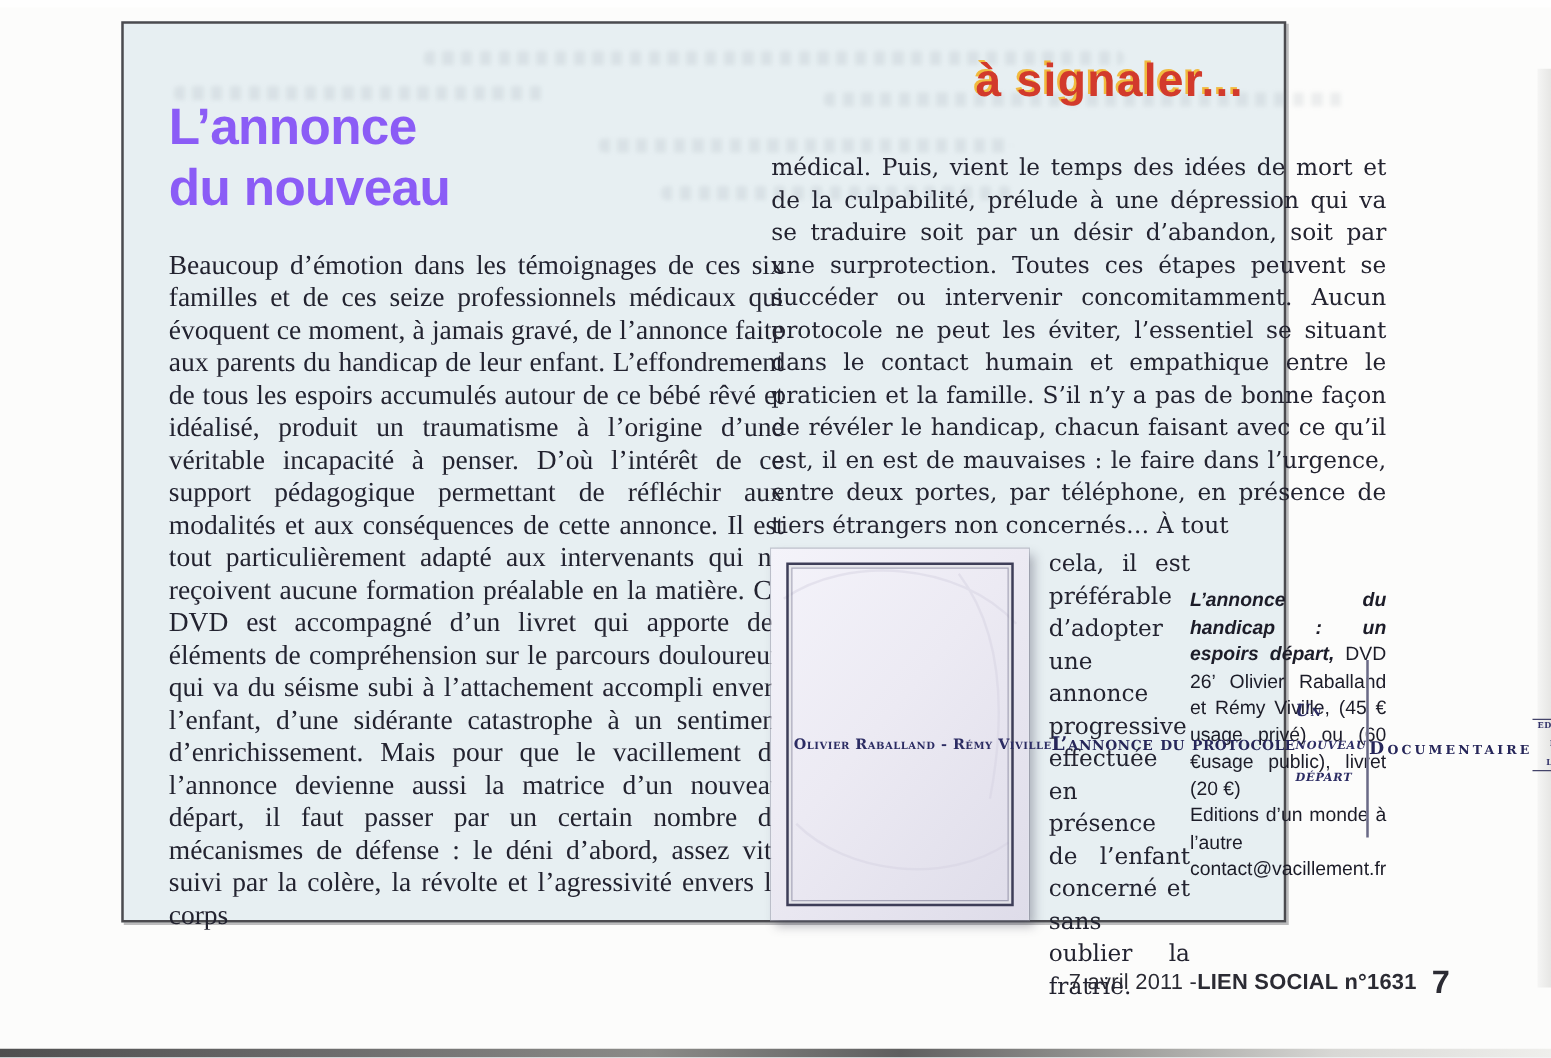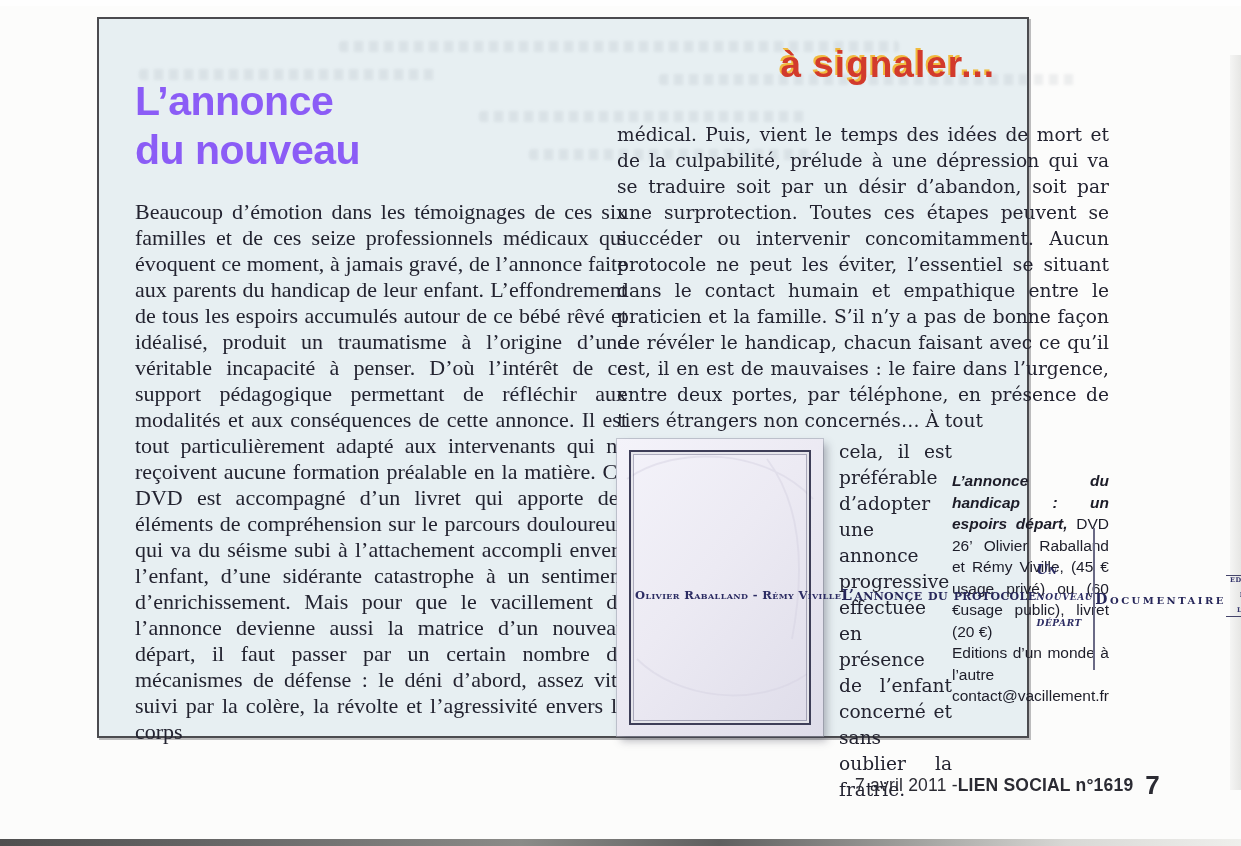--- a/index.html
+++ b/index.html
@@ -216,15 +216,15 @@
         <div class="caption">
           <p><span class="cap-title">L’annonce du handicap : un espoirs départ,</span><span> DVD 26’ Olivier Raballand et Rémy Viville, (45 € usage privé) ou (60 €usage public), livret (20 €)</span><br><span>Editions d’un monde à l’autre</span><br><span>contact@vacillement.fr</span></p>
         </div>
       </div>
     </div>
   </div>
 </div>
 
 <div class="footer">
   <span class="f-date">7 avril 2011 - </span>
-  <span class="f-mag">LIEN SOCIAL n°1619</span>
+  <span class="f-mag">LIEN SOCIAL n°1631</span>
   <span class="f-page">7</span>
 </div>
 
 </body></html>

